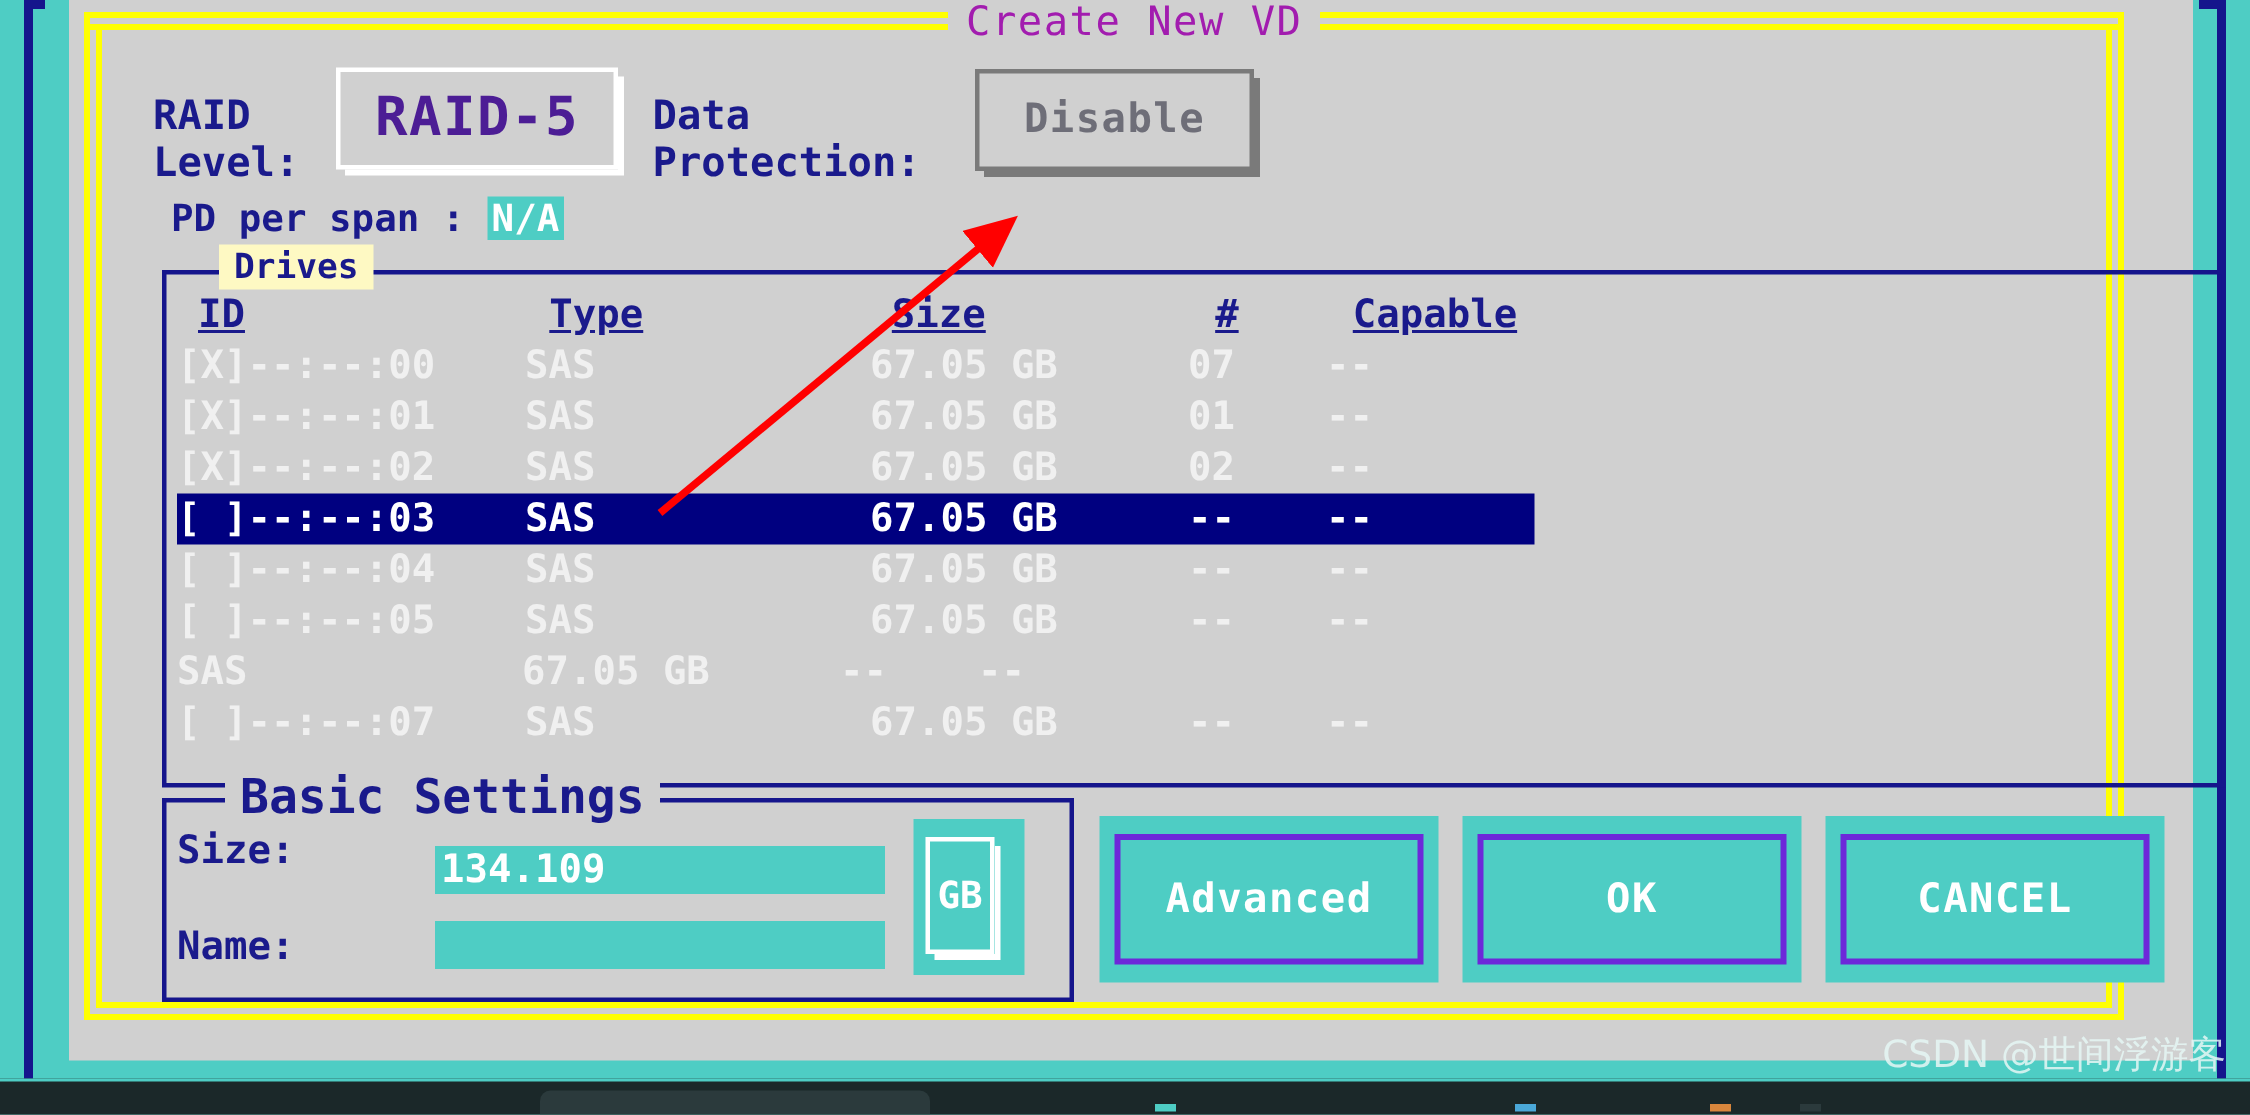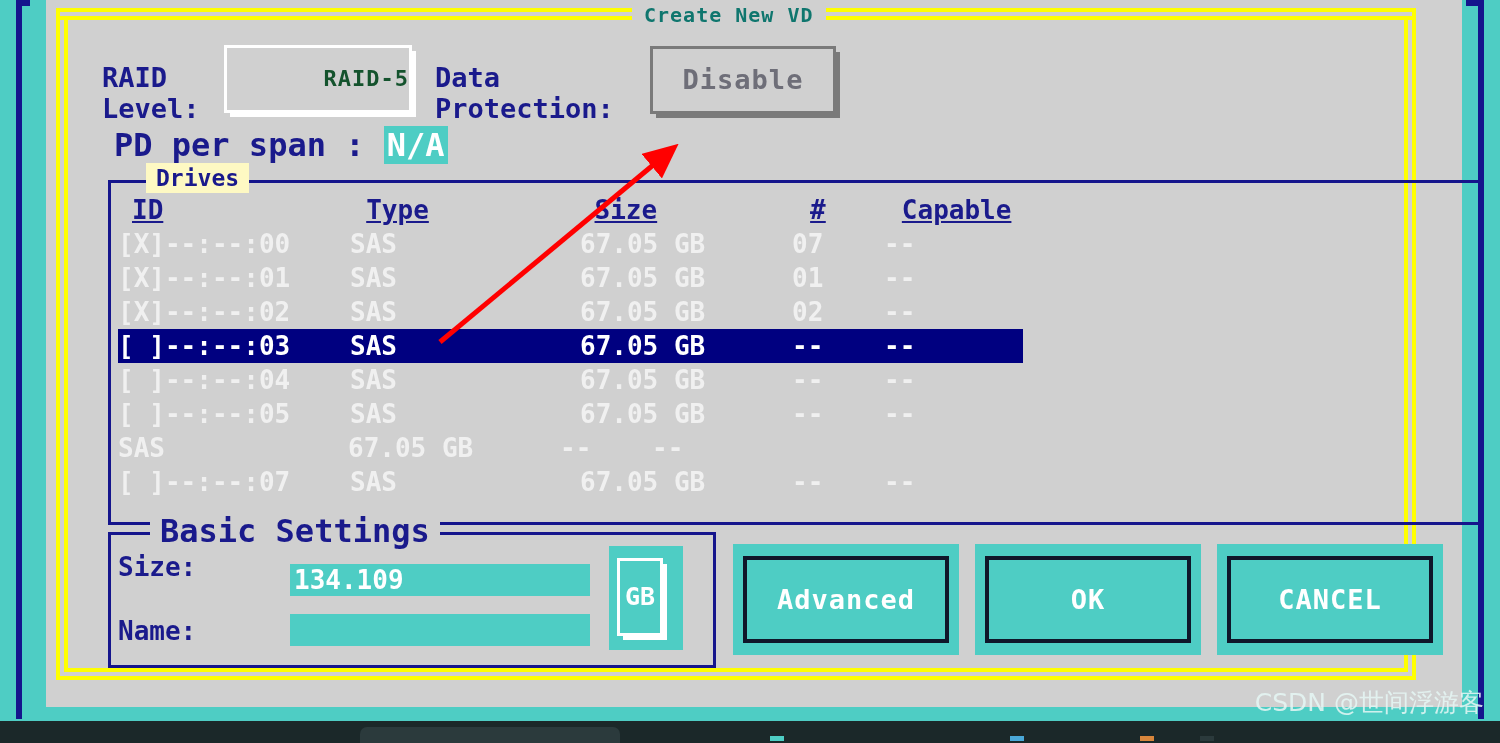--- a/index.html
+++ b/index.html
@@ -70,23 +70,23 @@
   .y-bot-1   { left:10px; top:676px; width:1360px;height:4px; }
   .y-bot-2   { left:18px; top:668px; width:1344px;height:4px; }
 
   
   .title {
     position: absolute;
     left: 586px;
     top: -1px;
     padding: 0 12px;
     background: #d0d0d0;
-    color: #0f766e;
-    font-size: 20px;
-    font-weight: bold;
+    color: #a21caf;
+    font-size: 27px;
+    font-weight: normal;
     letter-spacing: 1px;
     line-height: 32px;
     white-space: nowrap;
     z-index: 6;
   }
 
   
   .navy-text { color:#1a1a8c; font-weight:bold; }
 
   .raid-label {
@@ -95,22 +95,22 @@
   }
   .raid-box {
     position:absolute; left:178px; top:45px;
     width:188px; height:68px;
     background:#d0d0d0;
     border:3px solid #ffffff;
     box-sizing:border-box;
     box-shadow: 5px 5px 0 -1px #ffffff;
   }
   .raid-box span {
-    display:block; text-align:right;
-    color:#14532d; font-size:22px; font-weight:bold;
+    display:block; text-align:center;
+    color:#4c1d95; font-size:36px; font-weight:bold;
     line-height:62px; letter-spacing:1px;
   }
 
   .dp-label {
     position:absolute; left:389px; top:62px;
     font-size:27px; line-height:31px; white-space:pre;
   }
   .dp-box {
     position:absolute; left:604px; top:46px;
     width:186px; height:68px;
@@ -120,21 +120,21 @@
     box-shadow: 5px 5px 0 -1px #7a7a7a;
   }
   .dp-box span {
     display:block; text-align:center;
     color:#6e6e78; font-size:27px; font-weight:bold;
     line-height:62px; letter-spacing:1px;
   }
 
   .pd-span {
     position:absolute; left:68px; top:131px;
-    font-size:32px; line-height:29px; white-space:pre;
+    font-size:25px; line-height:29px; white-space:pre;
   }
   .pd-val {
     background:#4ecdc4; color:#ffffff;
     padding:0 3px; font-weight:bold;
   }
 
   
   .drives-box {
     position:absolute; left:62px; top:180px;
     width:1376px; height:345px;
@@ -216,21 +216,21 @@
   }
 
   
   .btn {
     position:absolute;
     background:#4ecdc4;
     box-sizing:border-box;
   }
   .btn .inner {
     position:absolute; left:10px; top:12px; right:10px; bottom:12px;
-    border:4px solid #0f172a;
+    border:4px solid #6d28d9;
     box-sizing:border-box;
     color:#ffffff;
     font-size:27px; font-weight:bold;
     letter-spacing:1px;
     display:flex; align-items:center; justify-content:center;
   }
   .btn-advanced { left:687px; top:544px; width:226px; height:111px; }
   .btn-ok       { left:929px; top:544px; width:226px; height:111px; }
   .btn-cancel   { left:1171px;top:544px; width:226px; height:111px; }
 

